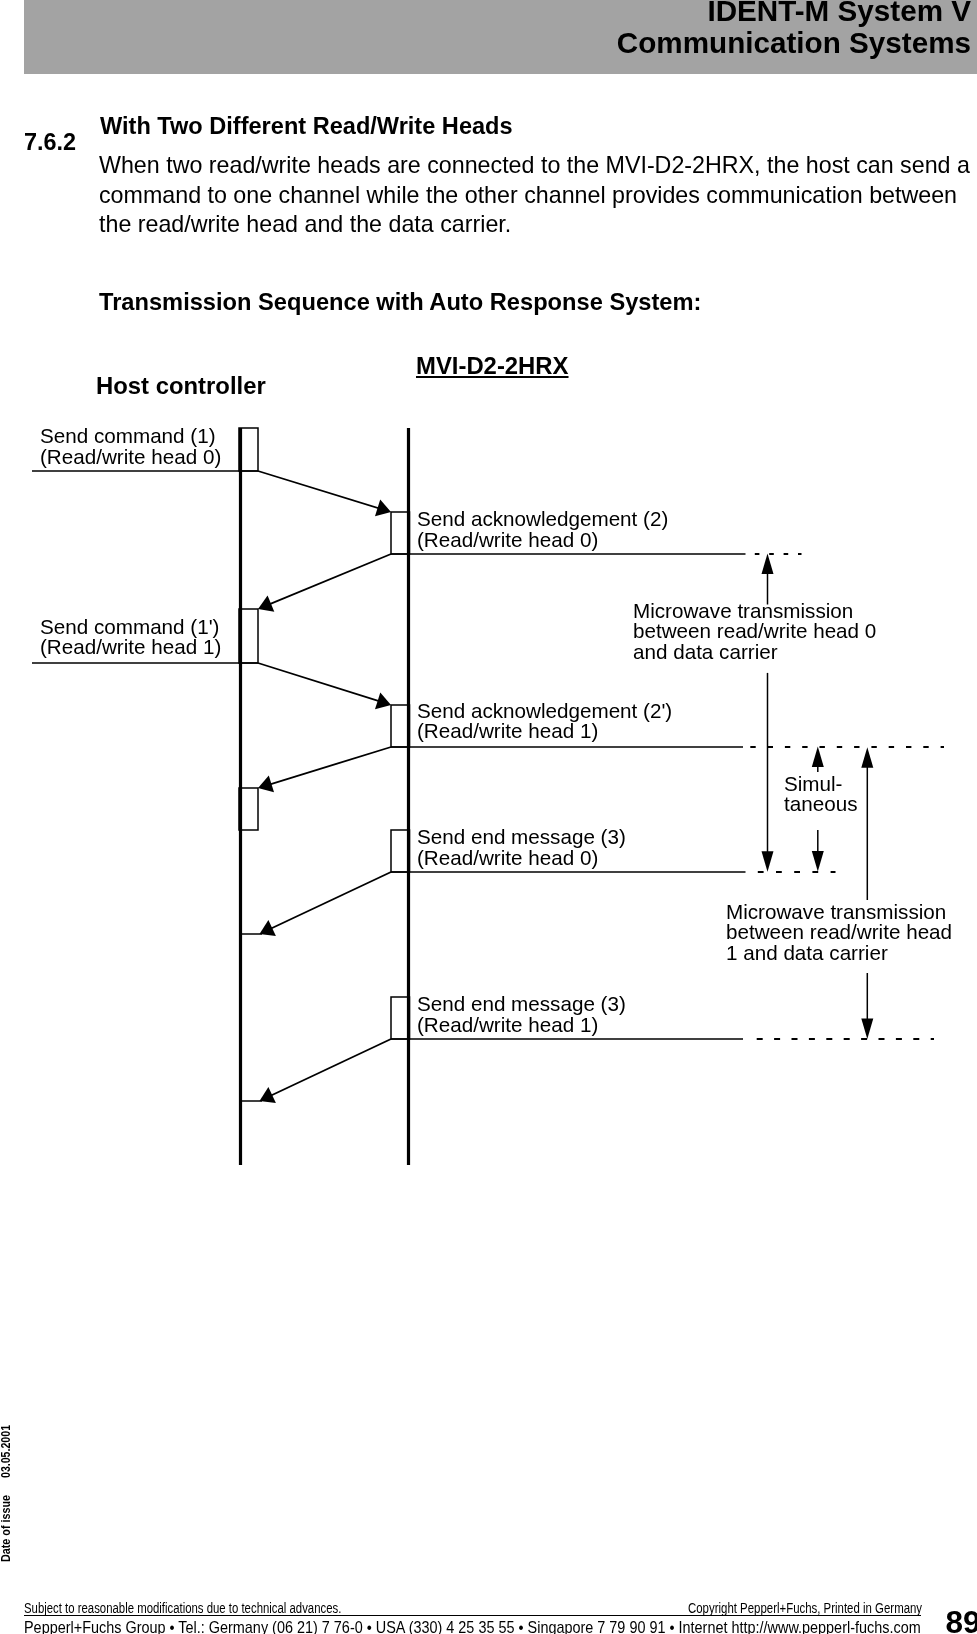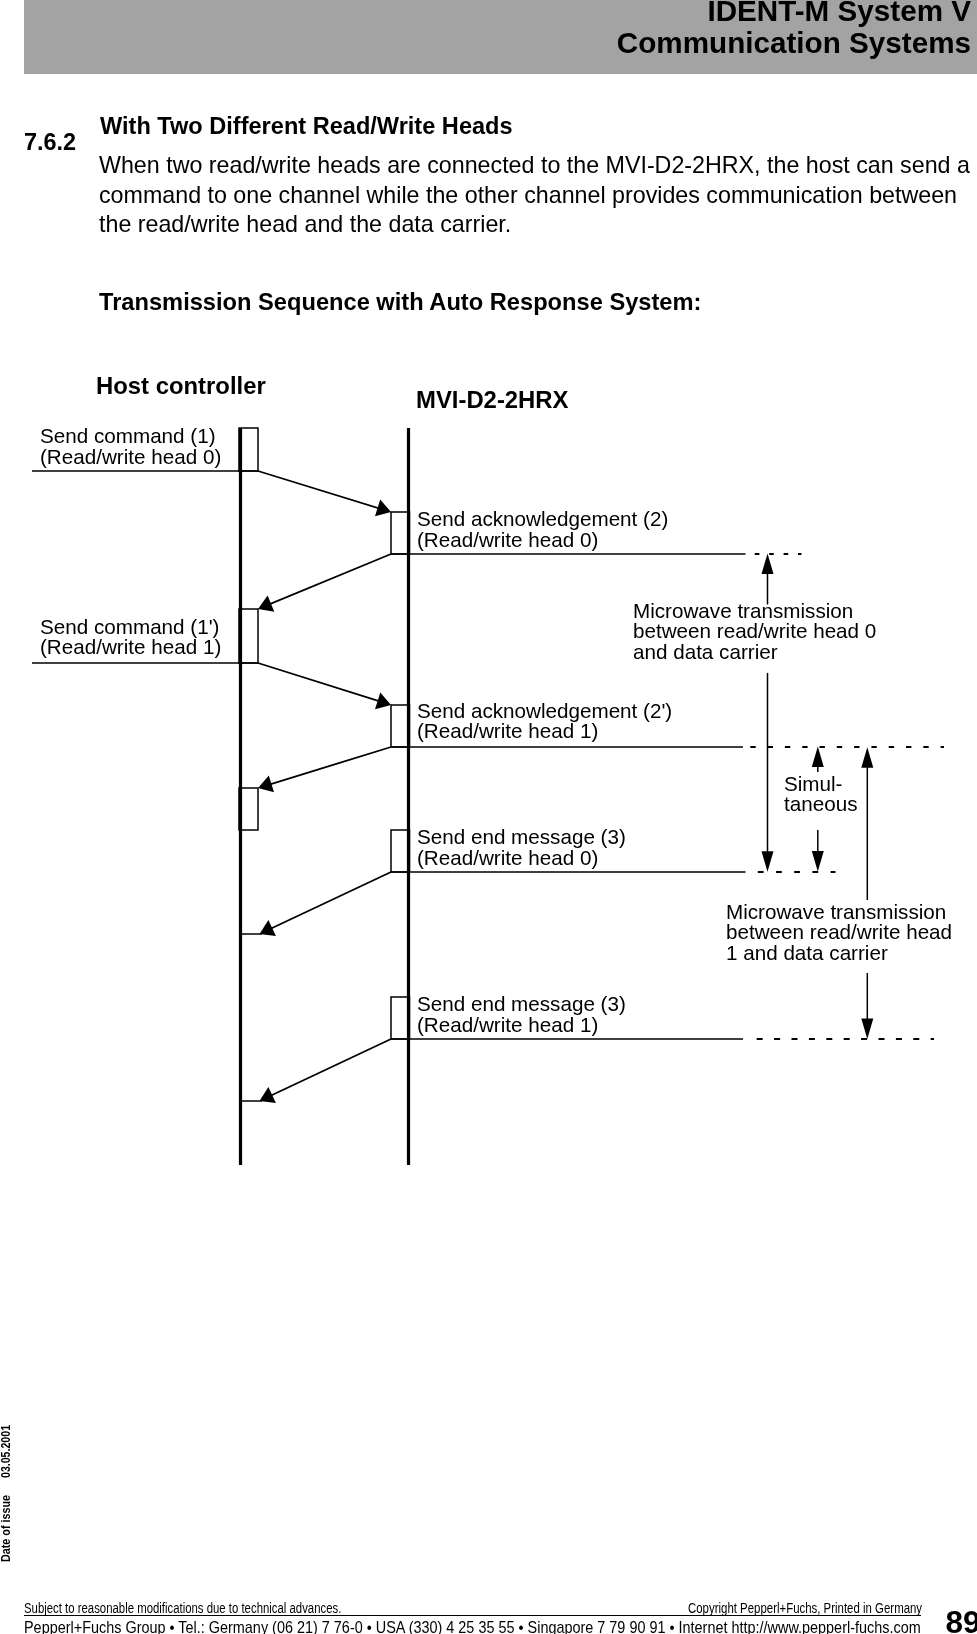--- a/index.html
+++ b/index.html
@@ -154,21 +154,21 @@
         <polygon class="ah" points="867.3,1039.0 861.3,1018.5 873.3,1018.5"></polygon>
       </g>
       <g>
         <line class="thin" x1="817.8" y1="765" x2="817.8" y2="772"></line>
         <polygon class="ah" points="817.8,746.5 823.8,767.0 811.8,767.0"></polygon>
         <line class="thin" x1="817.8" y1="830" x2="817.8" y2="863"></line>
         <polygon class="ah" points="817.8,871.5 811.8,851.0 823.8,851.0"></polygon>
       </g>
     </svg>
     <div class="dhead" style="left:96px;top:373.5px;">Host controller</div>
-    <div class="dhead" style="left:415.6px;top:388px;">MVI-D2-2HRX</div>
+    <div class="dhead" style="left:415.6px;top:354px;text-decoration:underline;">MVI-D2-2HRX</div>
 
     <div class="dlbl" style="left:40px;top:426px;">
       <div>Send command (1)</div>
       <div>(Read/write head 0)</div>
     </div>
     <div class="dlbl" style="left:416.5px;top:509px;">
       <div>Send acknowledgement (2)</div>
       <div>(Read/write head 0)</div>
     </div>
     <div class="dlbl" style="left:40px;top:616.8px;">

